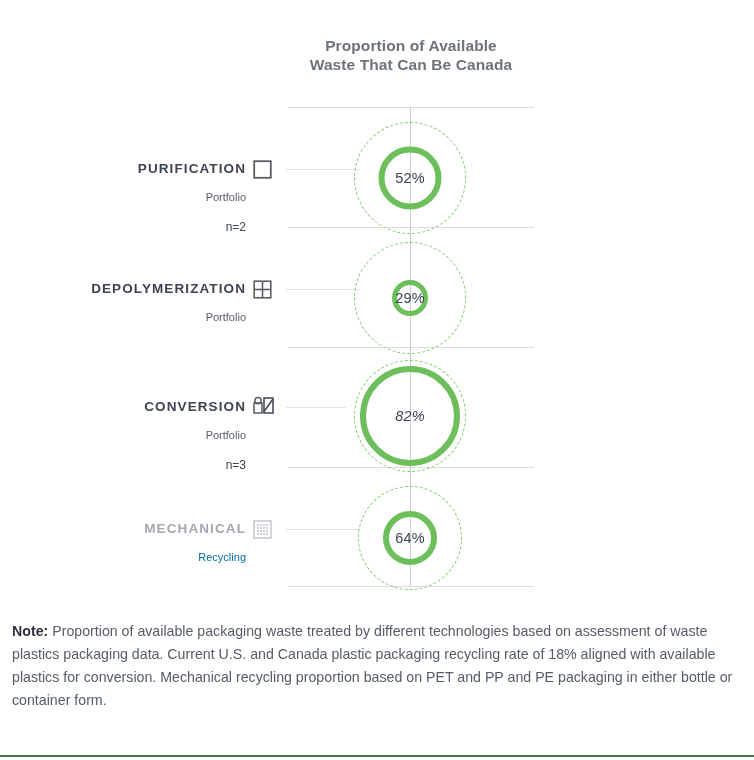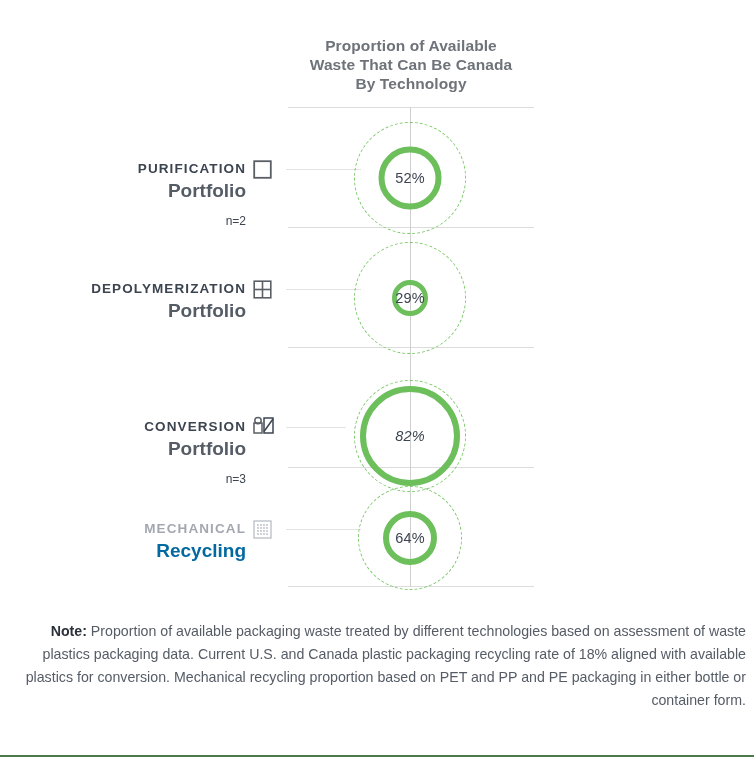--- a/index.html
+++ b/index.html
@@ -59,25 +59,25 @@
   }
   .lbl-name {
     font-size: 13.5px;
     font-weight: bold;
     letter-spacing: 1.1px;
     color: #3c4450;
     line-height: 17px;
     white-space: nowrap;
   }
   .lbl-sub {
-    font-size: 19px;
-    font-weight: bold;
+    font-size: 11px;
+    font-weight: normal;
     color: #555c66;
     line-height: 20px;
-    margin-top: 4px;
+    margin-top: 10px;
   }
   .lbl-n {
     font-size: 12px;
     color: #3c4450;
     line-height: 20px;
     margin-top: 10px;
   }
   .row.muted .lbl-name { color: #a3a8b0; }
   .row.muted .lbl-sub  { color: #0369a1; }
 
@@ -130,40 +130,39 @@
   }
 
   
   .footnote {
     position: absolute;
     left: 12px; top: 620px;
     width: 734px;
     font-size: 14.2px;
     line-height: 23px;
     color: #555c66;
-    text-align: right;
+    text-align: left;
   }
   .footnote b { color: #2b313a; font-weight: bold; }
 
   .bottom-rule {
     position: absolute;
     left: 0; top: 755px;
     width: 754px; height: 1.5px;
     background: #4a7a4a;
   }
 </style>
 </head>
 <body>
 
 <div id="page">
 
   <div class="chart-title">
     <span class="tline">Proportion of Available</span>
     <span class="tline">Waste That Can Be Canada</span>
-    <span class="tline">By Technology</span>
   </div>
 
   <div class="plot">
     <div class="gridline" style="top:0px;"></div>
     <div class="gridline" style="top:120px;"></div>
     <div class="gridline" style="top:240px;"></div>
     <div class="gridline" style="top:360px;"></div>
     <div class="gridline" style="top:479px;"></div>
     <div class="axis-vert"></div>
   </div>
@@ -200,21 +199,21 @@
       </svg>
     </div>
     <div class="connector" style="left:286px; top:62px; width:75px;"></div>
     <div class="bubble-wrap" style="top:2px; width:116px; height:116px;">
       <div class="ref-circle" style="width:112px; height:112px;"></div>
       <div class="val-circle thin" style="width:36px; height:36px;"></div>
       <div class="val-label">29%</div>
     </div>
   </div>
 
-  <div class="row" style="top:365px;">
+  <div class="row" style="top:345px;">
     <div class="row-labels" style="top:53px;">
       <div class="lbl-name">CONVERSION</div>
       <div class="lbl-sub">Portfolio</div>
       <div class="lbl-n">n=3</div>
     </div>
     <div class="icon-box" style="top:51px;">
       <svg width="21" height="21" viewBox="0 0 21 21">
         <rect x="1" y="7" width="8" height="10" fill="none" stroke="#5a5f66" stroke-width="1.5"></rect>
         <circle cx="5" cy="4.6" r="3.2" fill="none" stroke="#5a5f66" stroke-width="1.5"></circle>
         <rect x="11" y="2" width="9" height="15" fill="none" stroke="#3c4450" stroke-width="1.5"></rect>

